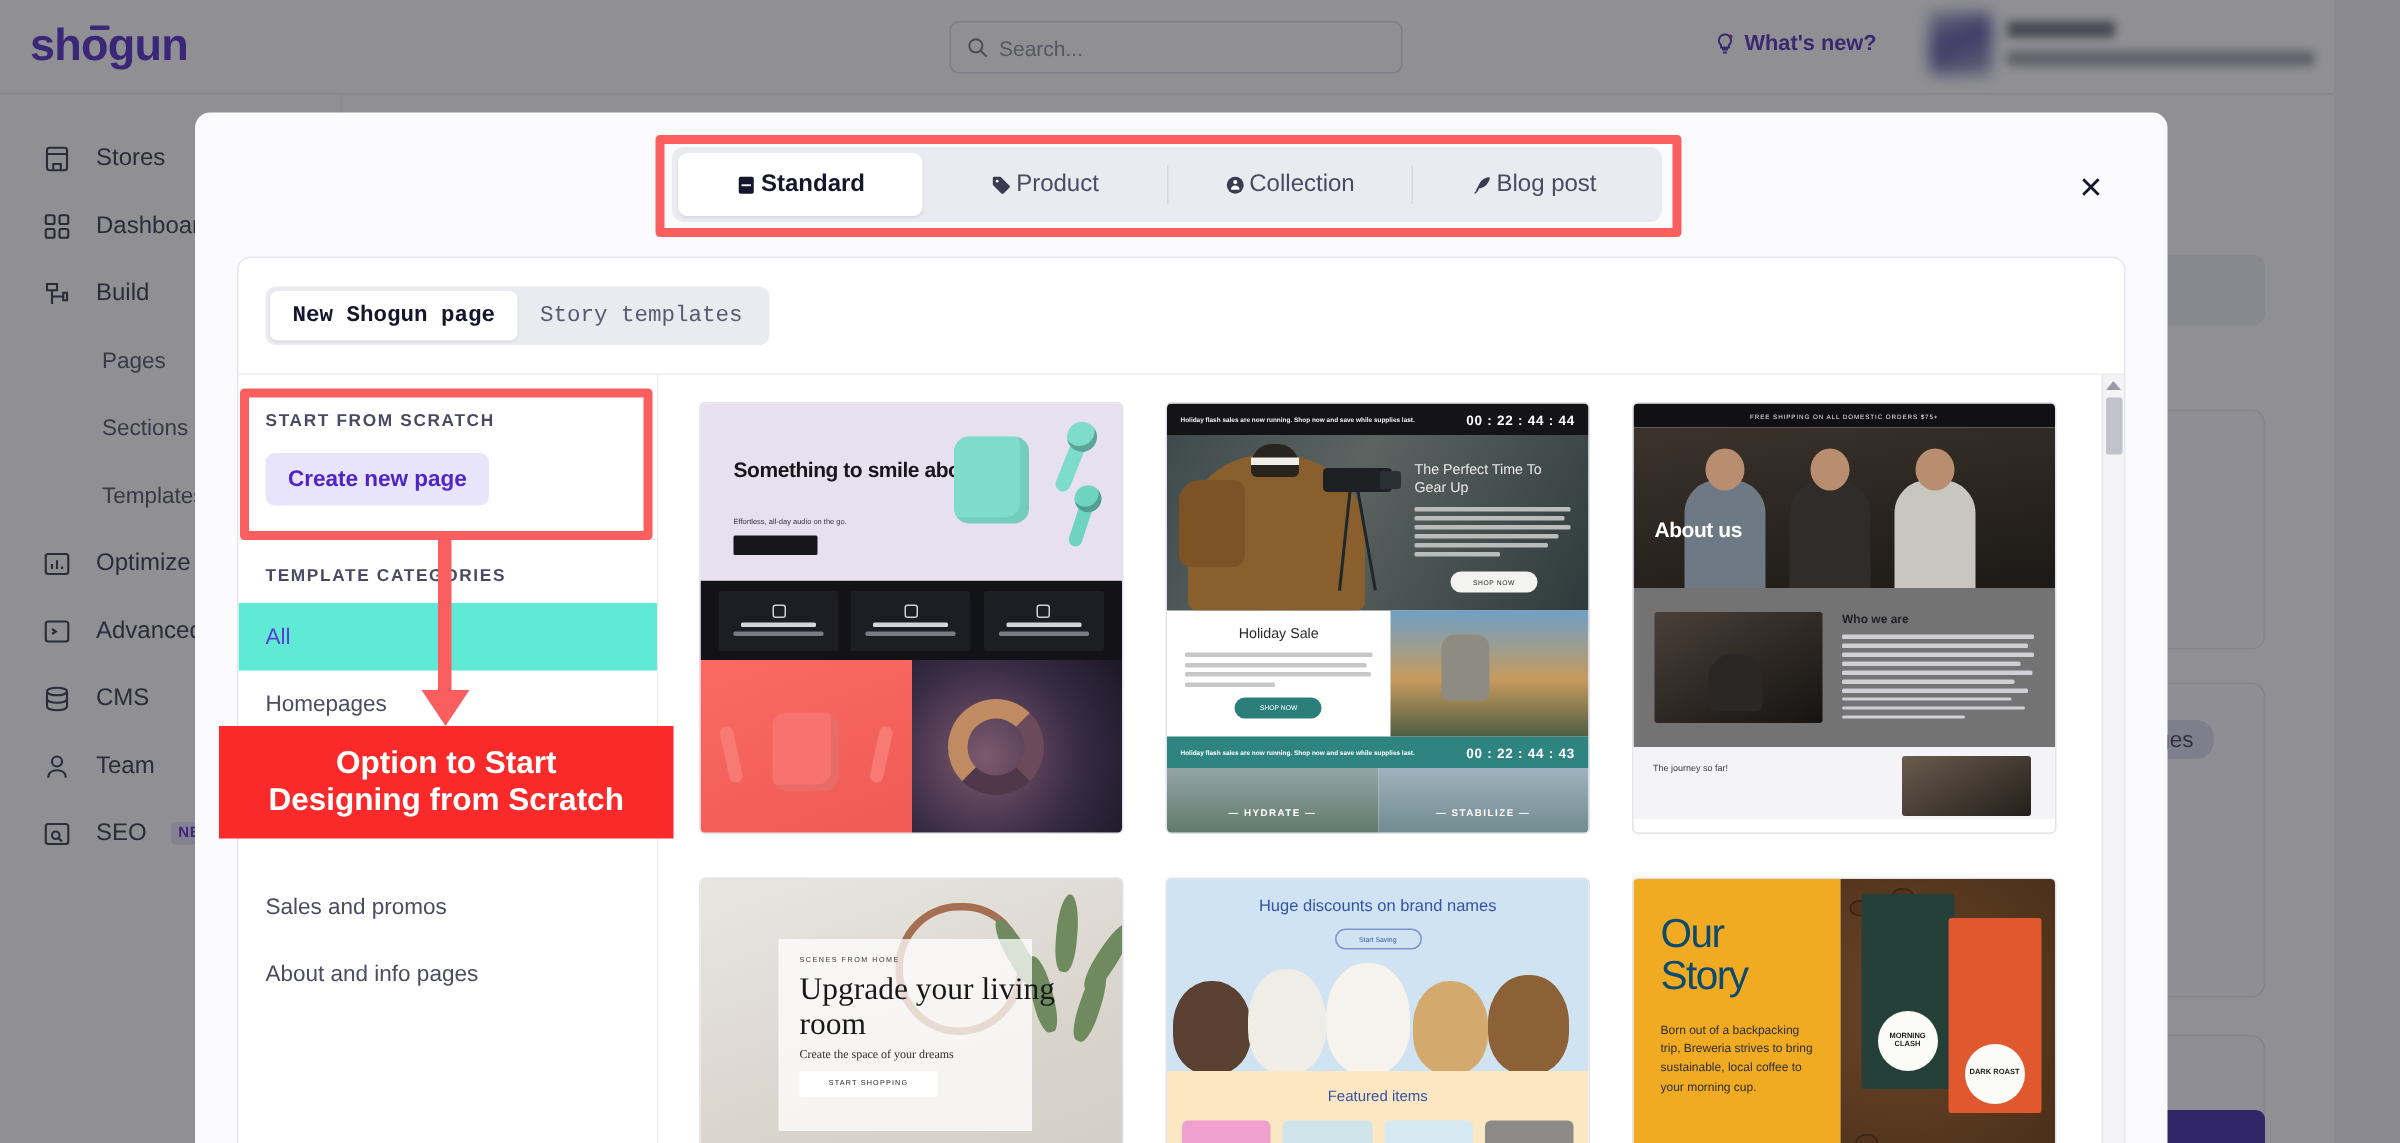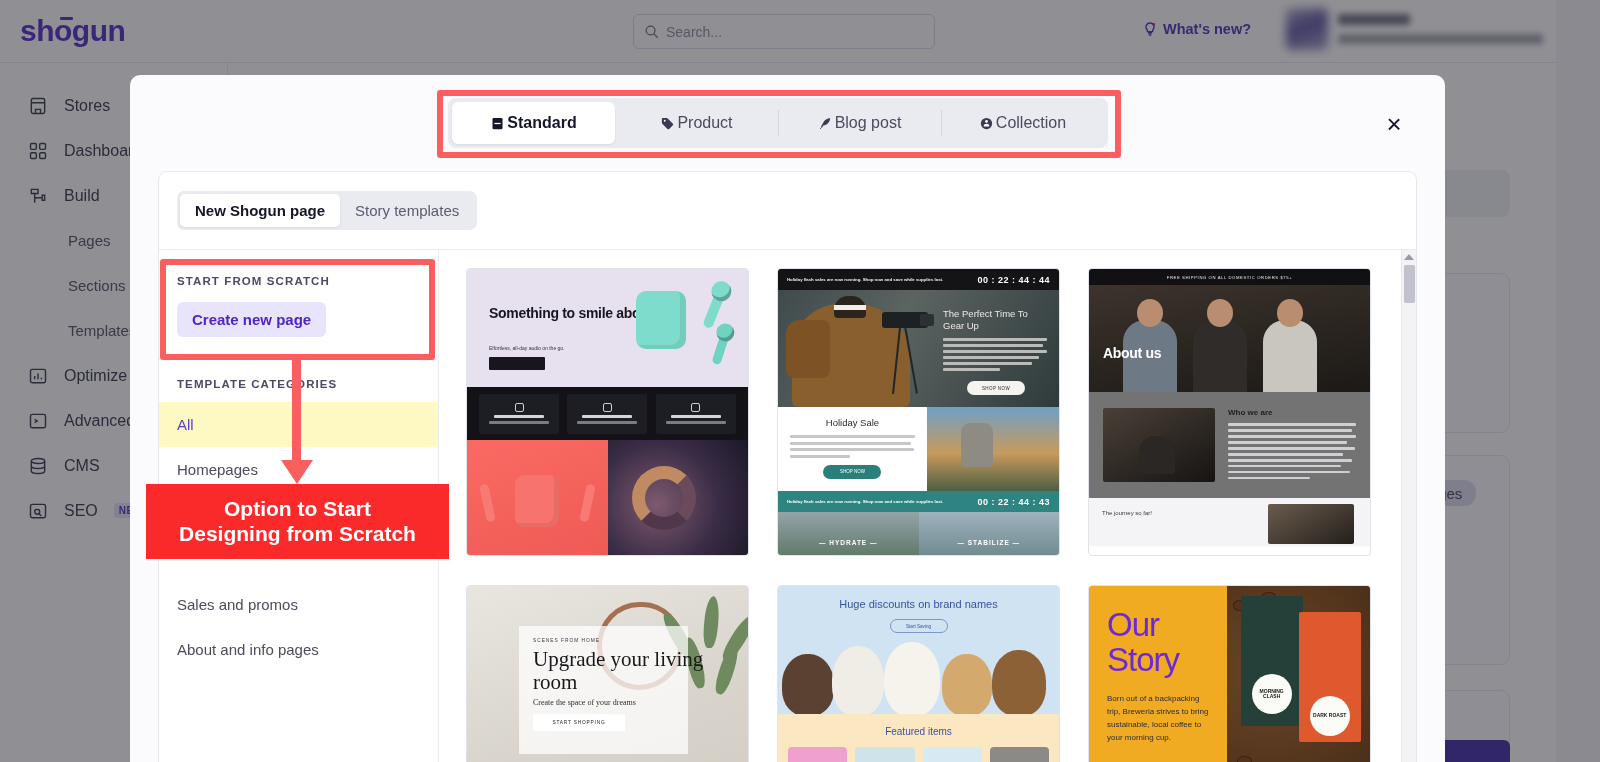--- a/index.html
+++ b/index.html
@@ -154,21 +154,21 @@
   .panel {
     position: absolute; left: 28px; top: 96px; right: 28px; bottom: 0;
     background: #ffffff; border: 1px solid #e6e6ee;
     border-radius: 9px 9px 0 0; overflow: hidden;
   }
   .panel-head {
     height: 78px; border-bottom: 1px solid #ececf2;
     display: flex; align-items: center; padding-left: 18px;
   }
   .subtabs {
-    display: flex; background: #eaeaf1; border-radius: 7px; padding: 3px;
+    display: flex; background: #eaeaf1; border-radius: 7px; padding: 3px; font-family: Liberation Mono, monospace;
   }
   .subtab {
     height: 33px; display: flex; align-items: center; padding: 0 15px;
     font-size: 15px; color: #5b5b70; border-radius: 5px;
   }
   .subtab.active {
     background: #ffffff; color: #15152b; font-weight: 700;
     box-shadow: 0 1px 2px rgba(0,0,0,.08);
   }
 
@@ -186,21 +186,21 @@
   .create-btn {
     margin: 15px 0 0 18px; display: inline-flex; align-items: center;
     background: #e8e4fb; color: #4f26c4; font-size: 15px; font-weight: 700;
     padding: 9px 15px; border-radius: 6px;
   }
   .rail-sep { height: 1px; background: #ececf2; margin-top: 22px; }
   .cat-item {
     height: 45px; display: flex; align-items: center; padding-left: 18px;
     font-size: 15px; color: #4b4c60;
   }
-  .cat-item.active { background: #fef9c3; color: #5b3fd4; }
+  .cat-item.active { background: #5eead4; color: #5b3fd4; }
 
   
   .grid-wrap { flex: 1; position: relative; overflow: hidden; background: #fff; }
   .grid {
     display: grid; grid-template-columns: repeat(3, 283px);
     gap: 29px 28px; padding: 18px 0 0 27px;
   }
   .tcard {
     width: 283px; height: 288px; border: 1px solid #e2e2ea; border-radius: 4px;
     overflow: hidden; background: #fff; position: relative;
@@ -308,21 +308,21 @@
   .t5-h { position: absolute; top: 12px; width: 100%; text-align: center; font-size: 11px; color: #3753a8; }
   .t5-b { position: absolute; top: 33px; left: 50%; transform: translateX(-50%); width: 58px; height: 14px; border: 1px solid #7d95c9; border-radius: 8px; display:flex;align-items:center;justify-content:center;font-size:4.6px;color:#3753a8;}
   .dog { position: absolute; bottom: -2px; border-radius: 48% 48% 42% 42%; }
   .t5-feat { background: #fbe7c2; height: 100%; padding-top: 12px; }
   .t5-feat .h { text-align: center; font-size: 10px; color: #3753a8; margin-bottom: 10px; }
   .t5-feat .row { display: flex; gap: 8px; padding: 0 10px; }
   .t5-feat .row div { flex: 1; height: 58px; border-radius: 4px; }
 
   .t6 { height: 100%; display: flex; }
   .t6 .left { flex: 0 0 49%; background: #f0ab23; padding: 22px 18px 0; }
-  .t6 .left h3 { font-size: 33px; color: #6d28d9; font-weight: 400; line-height: 1.05; letter-spacing: -1px; }
+  .t6 .left h3 { font-size: 27px; color: #0c4a6e; font-weight: 400; line-height: 1.05; letter-spacing: -1px; }
   .t6 .left p { margin-top: 16px; font-size: 8px; color: #2d2d30; line-height: 1.6; }
   .t6 .right { flex: 1; background: radial-gradient(circle at 30% 30%, #6b4628, #36200f); position: relative; overflow: hidden; }
   .t6 .bean { position: absolute; width: 15px; height: 11px; background: #54331c; border-radius: 50%; box-shadow: inset 0 0 0 1px #3a2211;}
   .t6 .pk1 { position: absolute; left: 14px; top: 10px; width: 62px; height: 130px; background: #244038; border-radius: 2px; }
   .t6 .pk2 { position: absolute; left: 72px; top: 26px; width: 62px; height: 130px; background: #e0592e; border-radius: 2px; }
   .t6 .circ { position: absolute; width: 40px; height: 40px; border-radius: 50%; background: #fbfbf7; display:flex;align-items:center;justify-content:center;font-size:5px;font-weight:800;color:#1a1a1a;text-align:center;line-height:1.1;}
 
   
   .anno-box-tabs {
     position: absolute; left: 437px; top: 90px; width: 684px; height: 68px;
@@ -430,20 +430,27 @@
           <path d="M8 10l3 2-3 2"></path>
       </svg>
       <span>Advanced</span>
     </div>
     <div class="nav-item">
       <svg class="nav-icon" viewBox="0 0 24 24" fill="none" stroke="#2f3044" stroke-width="1.7">
         <ellipse cx="12" cy="6" rx="8" ry="3"></ellipse>
           <path d="M4 6v12c0 1.7 3.6 3 8 3s8-1.3 8-3V6M4 12c0 1.7 3.6 3 8 3s8-1.3 8-3"></path>
       </svg>
       <span>CMS</span>
+    </div>
+    <div class="nav-item">
+      <svg class="nav-icon" viewBox="0 0 24 24" fill="none" stroke="#2f3044" stroke-width="1.7">
+        <circle cx="12" cy="8" r="4"></circle>
+          <path d="M5 21c0-4 3.1-6 7-6s7 2 7 6"></path>
+      </svg>
+      <span>Team</span>
     </div>
     <div class="nav-item">
       <svg class="nav-icon" viewBox="0 0 24 24" fill="none" stroke="#2f3044" stroke-width="1.7">
         <rect x="3" y="4" width="18" height="16" rx="2"></rect>
           <circle cx="11" cy="13" r="3"></circle>
           <line x1="13.5" y1="15.5" x2="16" y2="18"></line>
       </svg>
       <span>SEO</span>
       <span class="badge-new">NEW</span>
     </div>
@@ -474,32 +481,32 @@
       </div>
       <div class="tab">
         <svg width="15" height="15" viewBox="0 0 24 24" fill="#3a3a52">
           <path d="M20.6 12.3L12.3 3.9A2 2 0 0 0 10.9 3H4.5A1.5 1.5 0 0 0 3 4.5v6.4c0 .5.2 1 .6 1.4l8.3 8.3c.8.8 2 .8 2.8 0l5.9-5.9c.8-.8.8-2 0-2.4z"></path>
           <circle cx="7.6" cy="7.6" r="1.5" fill="#fff"></circle>
         </svg>
         <span>Product</span>
       </div>
       <div class="tab">
         <svg width="15" height="15" viewBox="0 0 24 24" fill="#3a3a52">
-          <path d="M19.5 3.5c-5 0-9 2.5-11.2 7.1L4.8 17.3l1.6 1.6 1.9-3.6c1-.2 5.5-1 8-4.2 2.1-2.7 3.2-5.4 3.2-7.6z"></path>
-          <path d="M3.5 20.5l2.2-2.2" stroke="#3a3a52" stroke-width="1.6"></path>
-        </svg>
-        <span>Blog post</span>
-      </div>
-      <div class="tab">
-        <svg width="15" height="15" viewBox="0 0 24 24" fill="#3a3a52">
           <circle cx="12" cy="12" r="9"></circle>
             <circle cx="12" cy="8.6" r="2.2" fill="#fff"></circle>
           <path d="M12 12.2c-2.6 0-4.4 1.5-4.4 3.4v1.2h8.8v-1.2c0-1.9-1.8-3.4-4.4-3.4z" fill="#fff"></path>
         </svg>
         <span>Collection</span>
+      </div>
+      <div class="tab">
+        <svg width="15" height="15" viewBox="0 0 24 24" fill="#3a3a52">
+          <path d="M19.5 3.5c-5 0-9 2.5-11.2 7.1L4.8 17.3l1.6 1.6 1.9-3.6c1-.2 5.5-1 8-4.2 2.1-2.7 3.2-5.4 3.2-7.6z"></path>
+          <path d="M3.5 20.5l2.2-2.2" stroke="#3a3a52" stroke-width="1.6"></path>
+        </svg>
+        <span>Blog post</span>
       </div>
     </div>
 
     <div class="close-btn">×</div>
   </div>
 
   <div class="panel">
     <div class="panel-head">
       <div class="subtabs">
         <div class="subtab active">New Shogun page</div>

